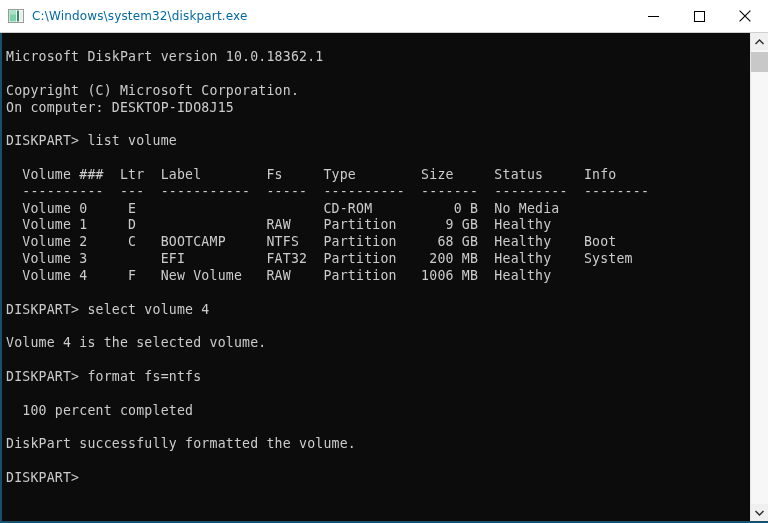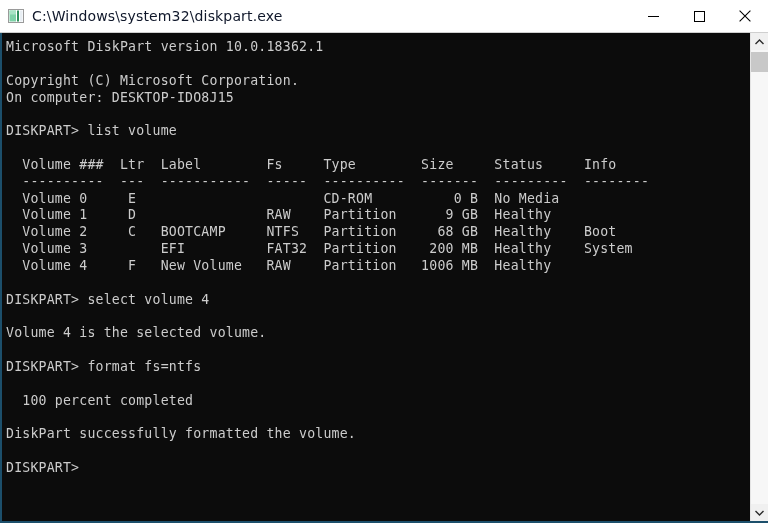--- a/index.html
+++ b/index.html
@@ -45,22 +45,22 @@
   }
   .app-icon {
     width: 16px;
     height: 16px;
     margin-right: 8px;
     flex: 0 0 16px;
     position: relative;
   }
   .title-text {
     font-family: "DejaVu Sans", "Liberation Sans", sans-serif;
-    font-size: 14px;
-    color: #0f172a;
+    font-size: 12px;
+    color: #0369a1;
     white-space: nowrap;
     letter-spacing: 0.15px;
   }
   .win-buttons {
     display: flex;
     height: 100%;
     flex: 0 0 auto;
   }
   .win-btn {
     width: 46px;
@@ -82,21 +82,21 @@
     display: flex;
     background: #0c0c0c;
     border-left: 2px solid #1c4f6b;
     border-bottom: 2px solid #1c4f6b;
     box-sizing: border-box;
     overflow: hidden;
   }
   .console {
     flex: 1;
     background: #0c0c0c;
-    padding: 6px 0 0 4px;
+    padding: 16px 0 0 4px;
     box-sizing: border-box;
     overflow: hidden;
   }
   .console pre {
     margin: 0;
     font-family: "DejaVu Sans Mono", "Liberation Mono", monospace;
     font-size: 13.2px;
     line-height: 16.85px;
     color: #cccccc;
     white-space: pre;

